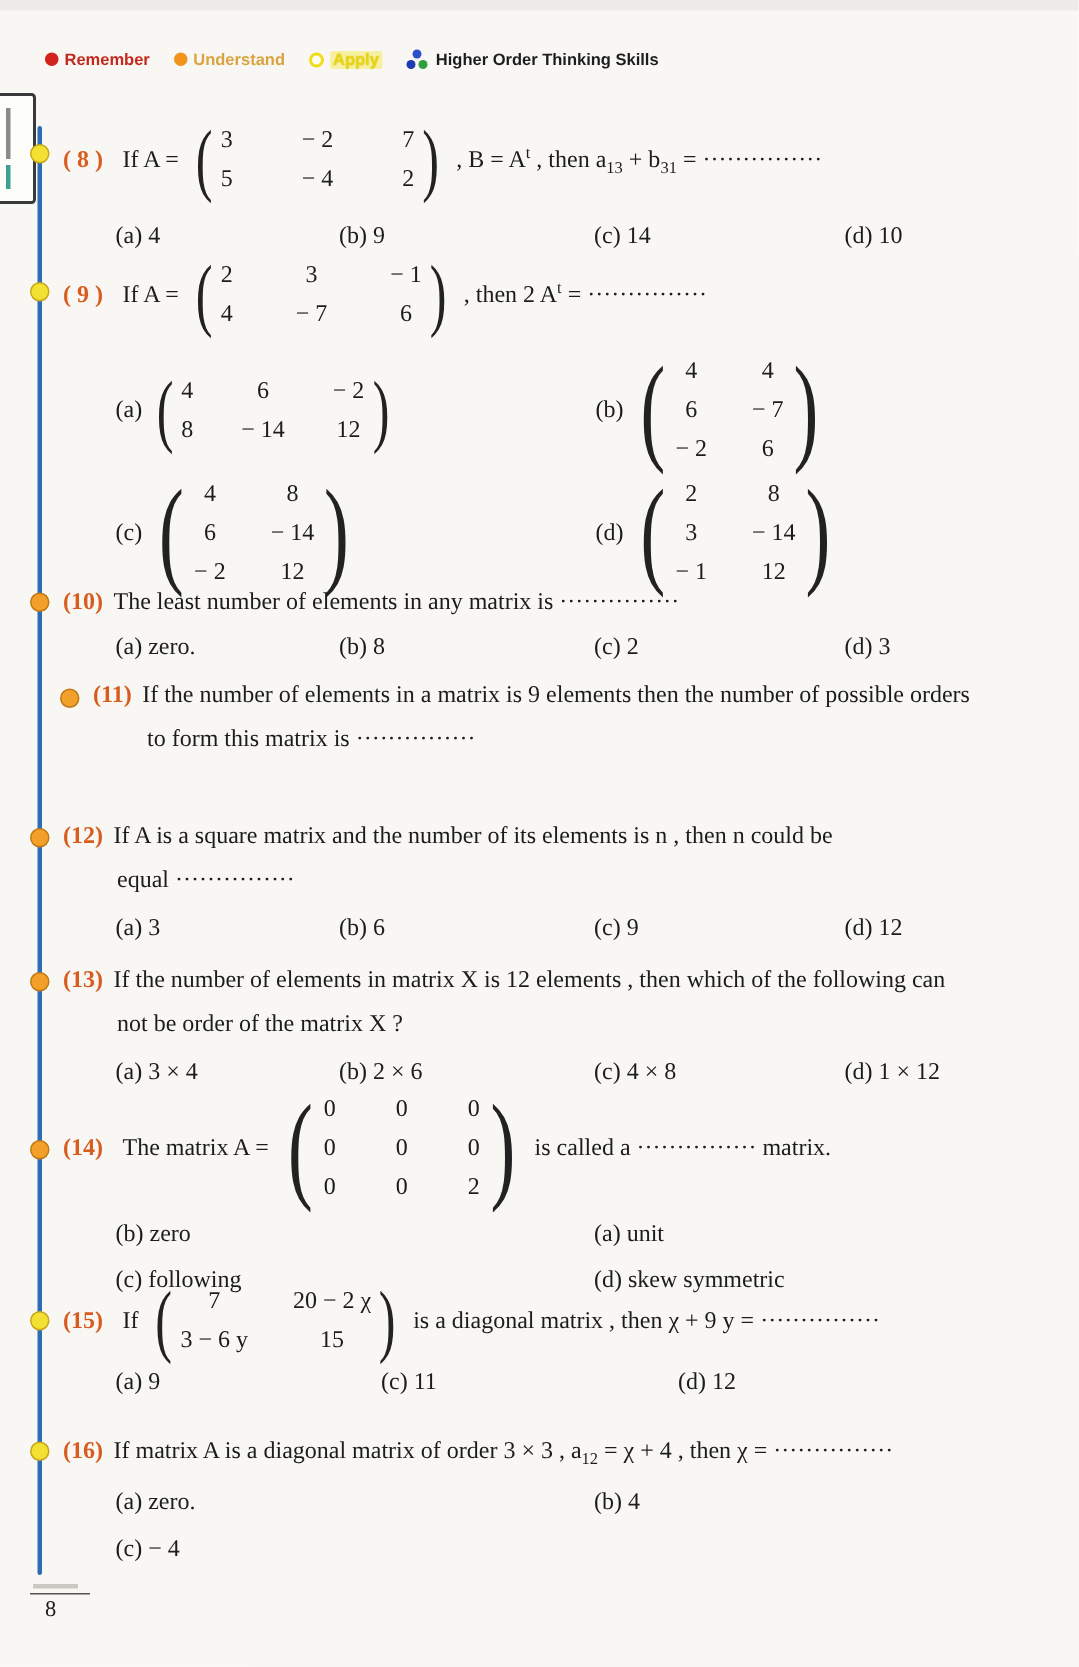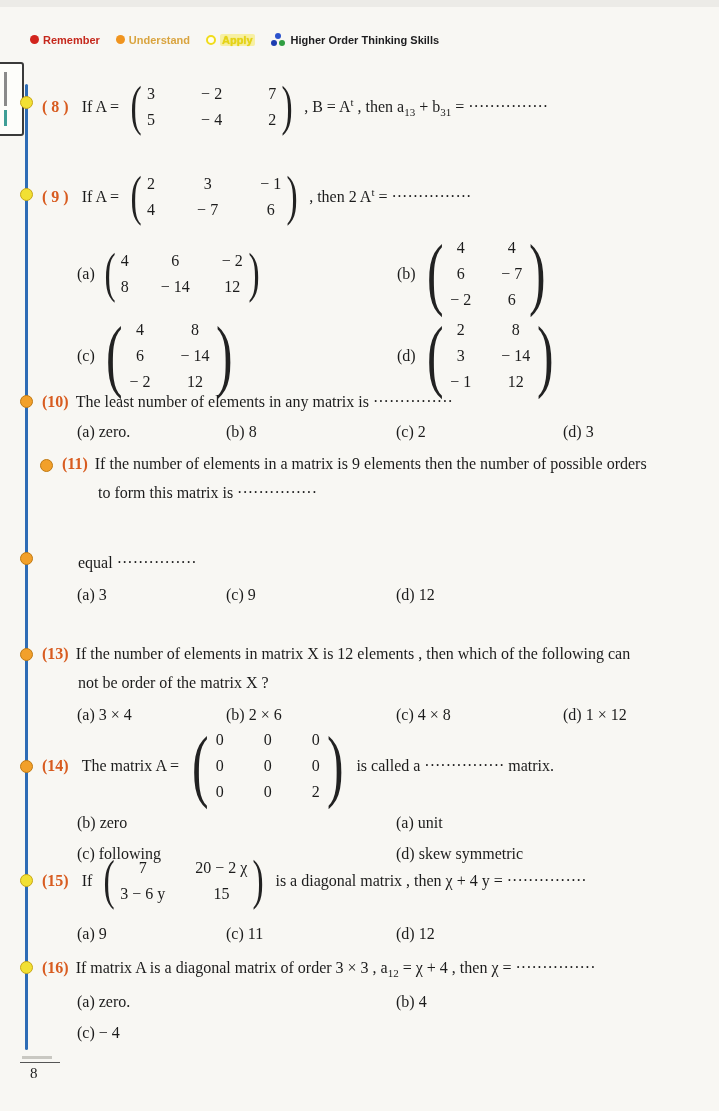--- a/index.html
+++ b/index.html
@@ -109,20 +109,26 @@
             <span class="mcell">− 2</span>
             <span class="mcell">7</span>
             <span class="mcell">5</span>
             <span class="mcell">− 4</span>
             <span class="mcell">2</span>
           </span>
           <span class="paren" style="font-size: 54px;">)</span>
         </span>
       <span><span>, B = A</span><sup>t</sup><span> , then a</span><sub>13</sub><span> + b</span><sub>31</sub><span> = ···············</span></span>
     </div>
+    <div class="opts4" style="margin-top:10px;">
+      <span>(a) 4</span>
+      <span>(b) 9</span>
+      <span>(c) 14</span>
+      <span>(d) 10</span>
+    </div>
   </div>
 
   <div class="q" style="top:168px;">
     <span class="bullet bullet-yellow" style="top:20px;"></span>
     <div class="stem-flex" style="height:58px;">
       <span class="qnum">( 9 )</span>
       <span>If A =</span>
       <span class="matrix">
           <span class="paren" style="font-size: 54px;">(</span>
           <span class="mgrid" style="grid-template-columns: repeat(3, auto); column-gap: 42px;">
@@ -219,23 +225,27 @@
   <div class="q" style="top:452px;margin-left:20px;">
     <span class="bullet bullet-orange" style="top:7px;"></span>
     <div class="stem-line">
       <span class="qnum">(11)</span><span>If the number of elements in a matrix is 9 elements then the number of possible orders</span>
     </div>
     <div class="line2">to form this matrix is ···············</div>
   </div>
 
   <div class="q" style="top:546px;">
     <span class="bullet bullet-orange" style="top:6px;"></span>
+    <div class="stem-line">
+      <span class="qnum">(12)</span><span>If A is a square matrix and the number of its elements is n , then n could be</span>
+    </div>
     <div class="line2">equal ···············</div>
     <div class="opts4" style="margin-top:8px;">
       <span>(a) 3</span>
+      <span>(b) 6</span>
       <span>(c) 9</span>
       <span>(d) 12</span>
     </div>
   </div>
 
   <div class="q" style="top:642px;">
     <span class="bullet bullet-orange" style="top:6px;"></span>
     <div class="stem-line">
       <span class="qnum">(13)</span><span>If the number of elements in matrix X is 12 elements , then which of the following can</span>
     </div>
@@ -286,23 +296,23 @@
       <span class="matrix">
           <span class="paren" style="font-size: 54px;">(</span>
           <span class="mgrid" style="grid-template-columns: repeat(2, auto); column-gap: 30px;">
             <span class="mcell">7</span>
             <span class="mcell">20 − 2 χ</span>
             <span class="mcell">3 − 6 y</span>
             <span class="mcell">15</span>
           </span>
           <span class="paren" style="font-size: 54px;">)</span>
         </span>
-      <span>is a diagonal matrix , then χ + 4 y = ···············</span>
-    </div>
-    <div class="opts4" style="margin-top:12px;">
+      <span>is a diagonal matrix , then χ + 9 y = ···············</span>
+    </div>
+    <div class="opts4" style="gap:28px;">
       <span>(a) 9</span>
       <span>(c) 11</span>
       <span>(d) 12</span>
     </div>
   </div>
 
   <div class="q" style="top:956px;">
     <span class="bullet bullet-yellow" style="top:5px;"></span>
     <div class="stem-line">
       <span class="qnum">(16)</span><span><span>If matrix A is a diagonal matrix of order 3 × 3 , a</span><sub>12</sub><span> = χ + 4 , then χ = ···············</span></span>

